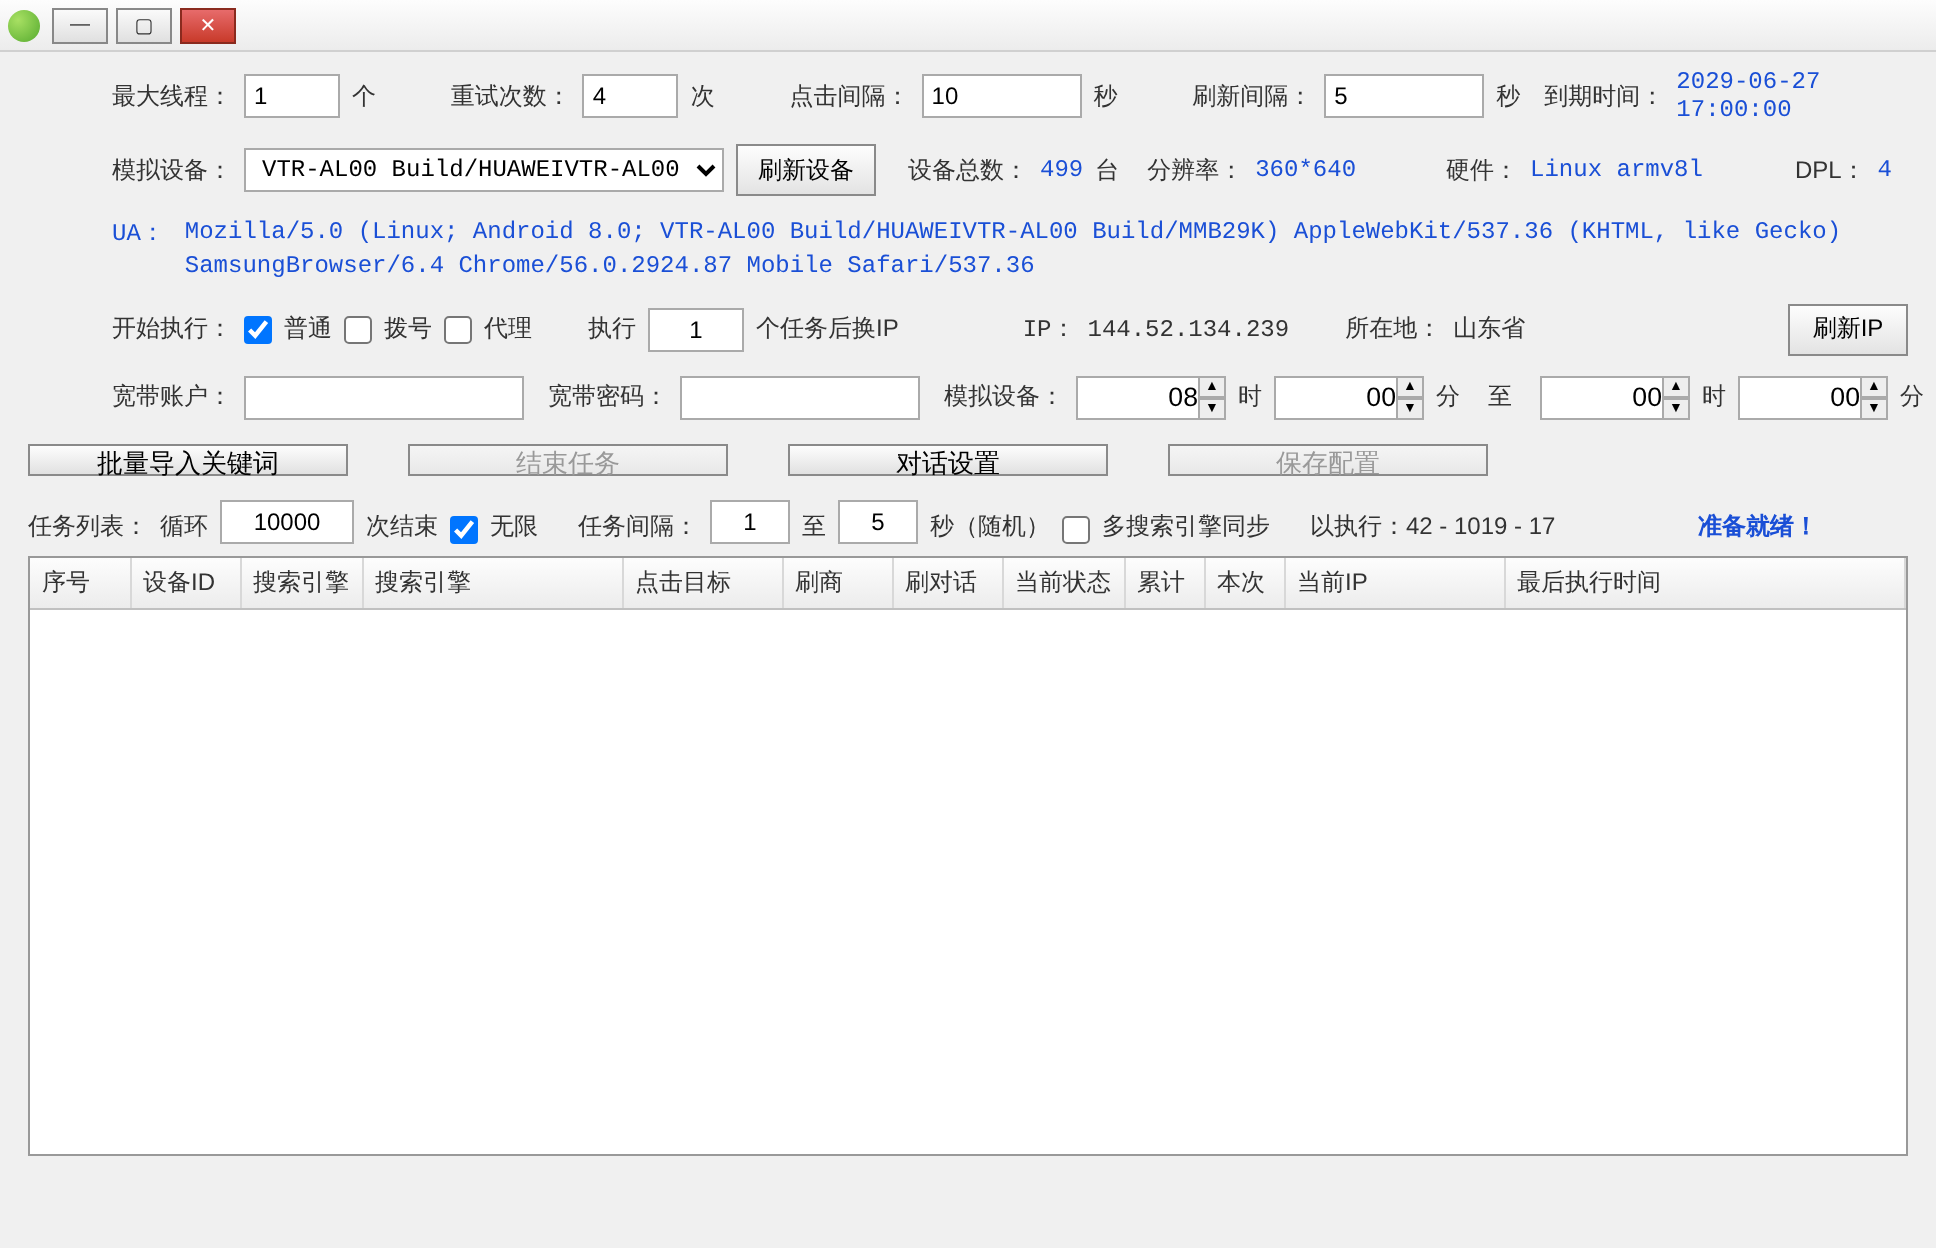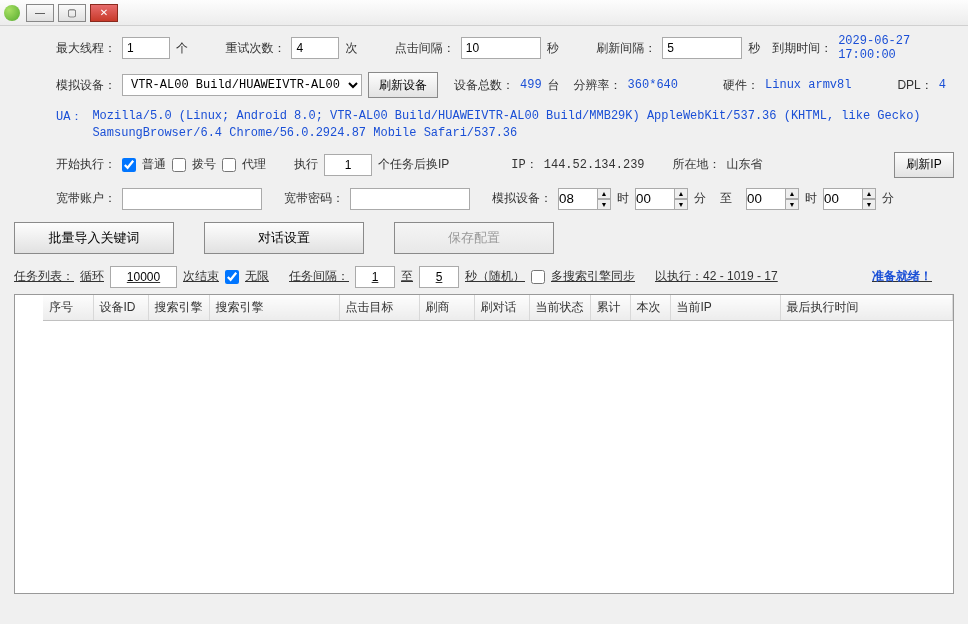--- a/index.html
+++ b/index.html
@@ -59,21 +59,21 @@
 .btn {
   height: 26px;
   padding: 0 10px;
   border: 1px solid #8a8a8a;
   background: linear-gradient(#fdfdfd,#e3e3e3);
   cursor: pointer;
   font-size: 12px;
 }
 .btn:disabled { color:#999; cursor: default; }
 .big-btn {
-  height: 32px;
+  height: 16px;
   width: 160px;
   border: 1px solid #8a8a8a;
   background: linear-gradient(#fdfdfd,#e1e1e1);
   cursor: pointer;
   font-size: 13px;
 }
 .big-btn:disabled { color:#999; cursor:default; background:linear-gradient(#f5f5f5,#e8e8e8);}
 .blue { color: #1a4fd6; }
 .mono { font-family: "Courier New", monospace; }
 .ua-block {
@@ -81,37 +81,36 @@
   color: #1a4fd6;
   line-height: 1.4;
   font-size: 12px;
   margin-left: 4px;
   max-width: 900px;
 }
 .chk { width:14px; height:14px; vertical-align:middle;}
 .spinner {
   display:flex; align-items:center;
 }
-.spinner input { width:40px; text-align:left; height:22px; border:1px solid #aaa;}
+.spinner input { width:62px; text-align:right; height:22px; border:1px solid #aaa;}
 .spinner .sp-btns { display:flex; flex-direction:column; margin-left:-1px;}
 .spinner .sp-btns button { width:14px; height:11px; font-size:7px; line-height:1; padding:0; border:1px solid #aaa; background:#eee; cursor:pointer;}
 .button-row {
   display:flex; gap:30px; margin: 12px 0;
 }
 .task-header-row {
-  display:flex; align-items:center; gap:6px; margin-top:4px;text-decoration:underline;
-}
-.status-text { color:#1a4fd6; font-weight:bold; margin-left:auto; margin-right:22px;}
+  display:flex; align-items:flex-end; gap:6px; margin-top:4px;
+}
+.status-text { color:#1a4fd6; font-weight:bold; margin-left:auto; margin-right:45px;}
 .table-wrap {
   border:1px solid #999;
   background:#fff;
   height:300px;
   overflow:auto;
   margin-top:6px;
-  padding-left:28px;
 }
 table { width:100%; border-collapse:collapse; font-size:12px;}
 th {
   background: linear-gradient(#fdfdfd,#ececec);
   border-right:1px solid #d8d8d8;
   border-bottom:1px solid #c0c0c0;
   text-align:left;
   padding:4px 6px;
   font-weight:normal;
   color:#333;
@@ -238,20 +237,21 @@
       <div class="sp-btns">
           <button>▲</button>
           <button>▼</button>
         </div>
     </div>
     <span class="lbl">分</span>
   </div>
 
   <div class="button-row">
     <button class="big-btn">批量导入关键词</button>
+    <button class="big-btn" disabled="">结束任务</button>
     <button class="big-btn">对话设置</button>
     <button class="big-btn" disabled="">保存配置</button>
   </div>
 
   <div class="task-header-row">
     <span class="lbl">任务列表：</span>
     <span class="lbl">循环</span>
     <input class="txt" style="width: 67px; text-align: center;" value="10000">
     <span class="lbl">次结束</span>
     <input type="checkbox" class="chk" checked="" style="">

